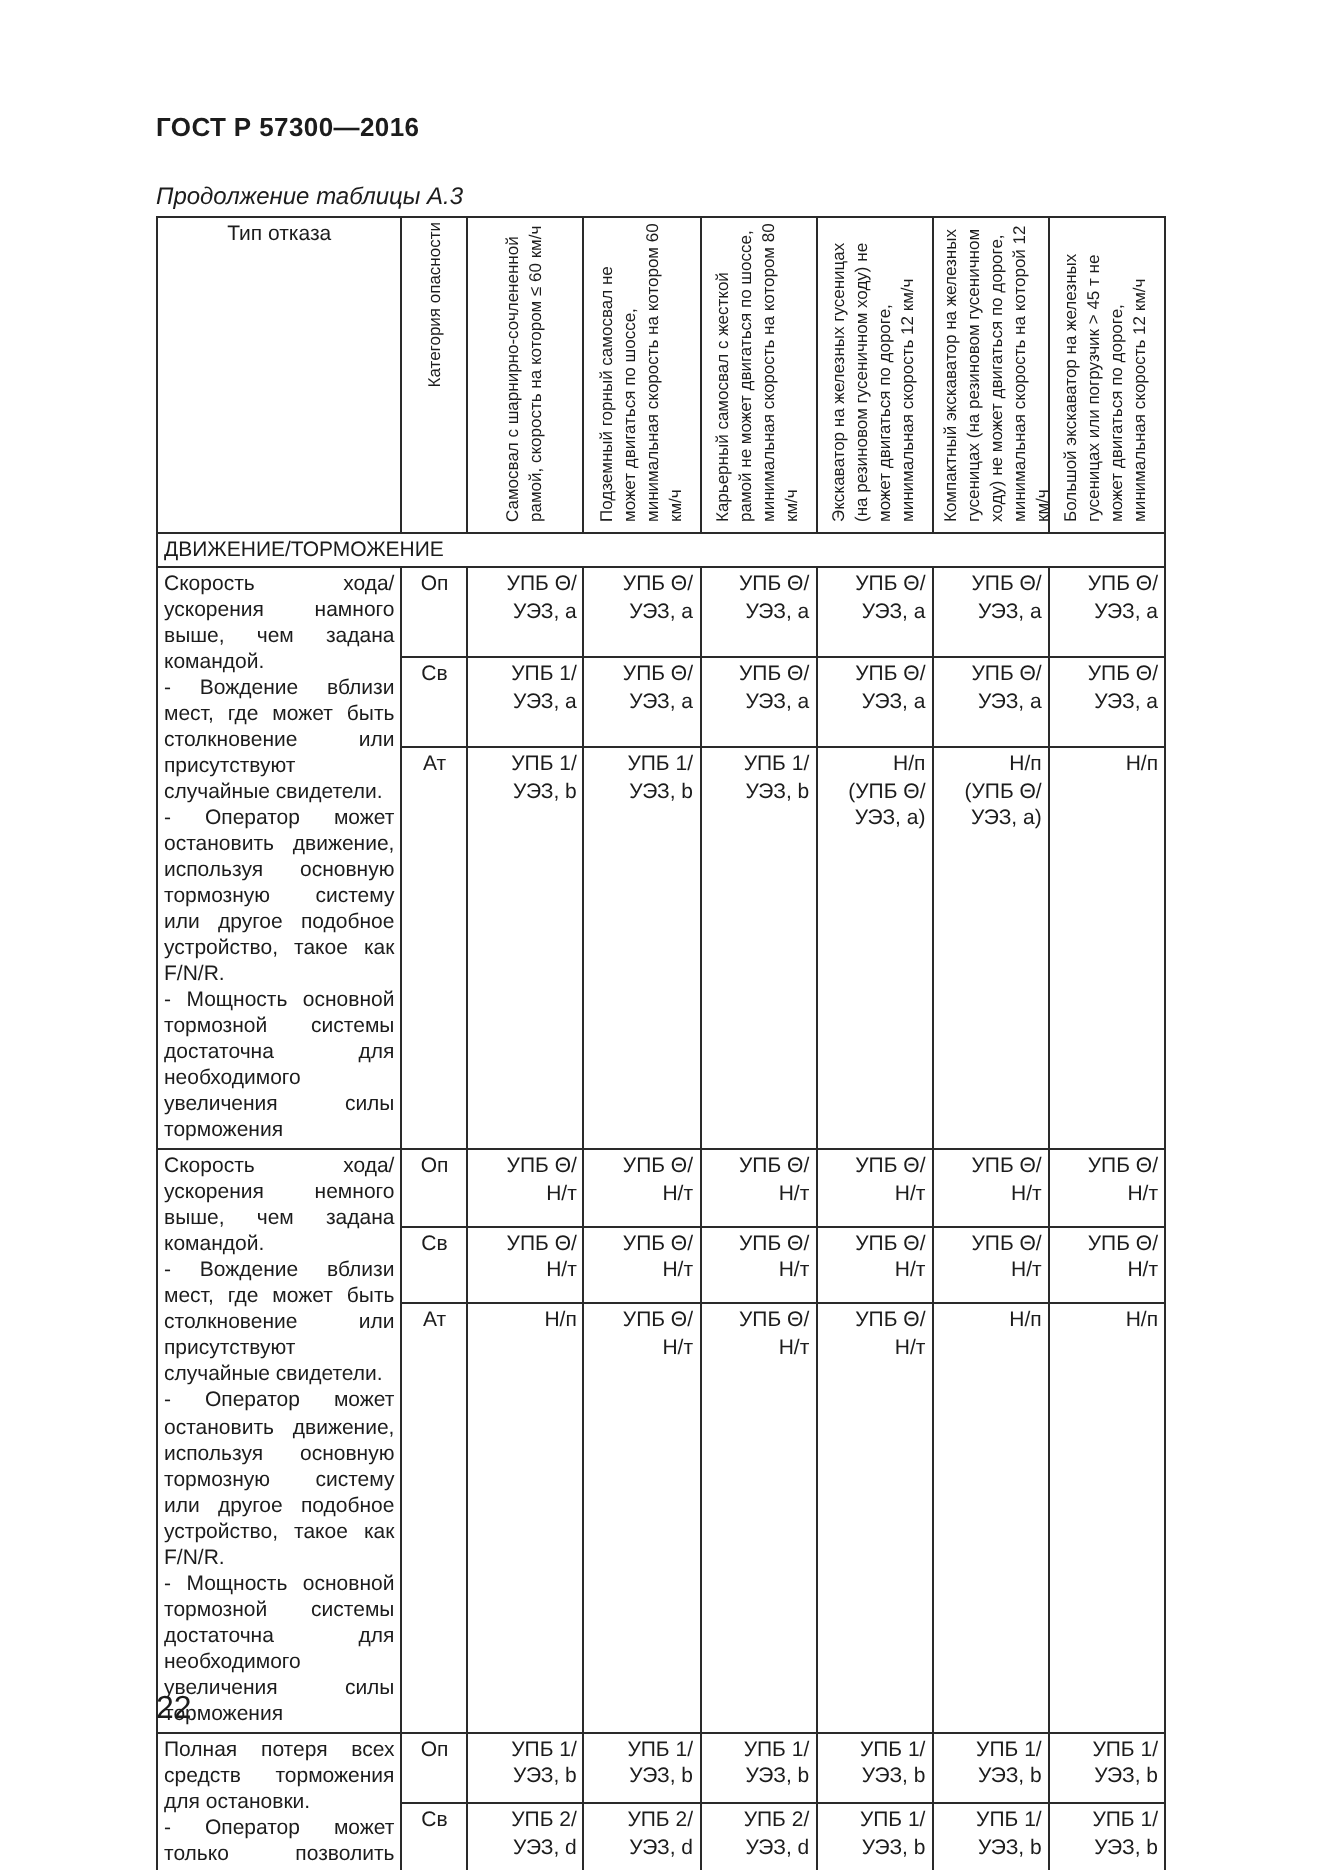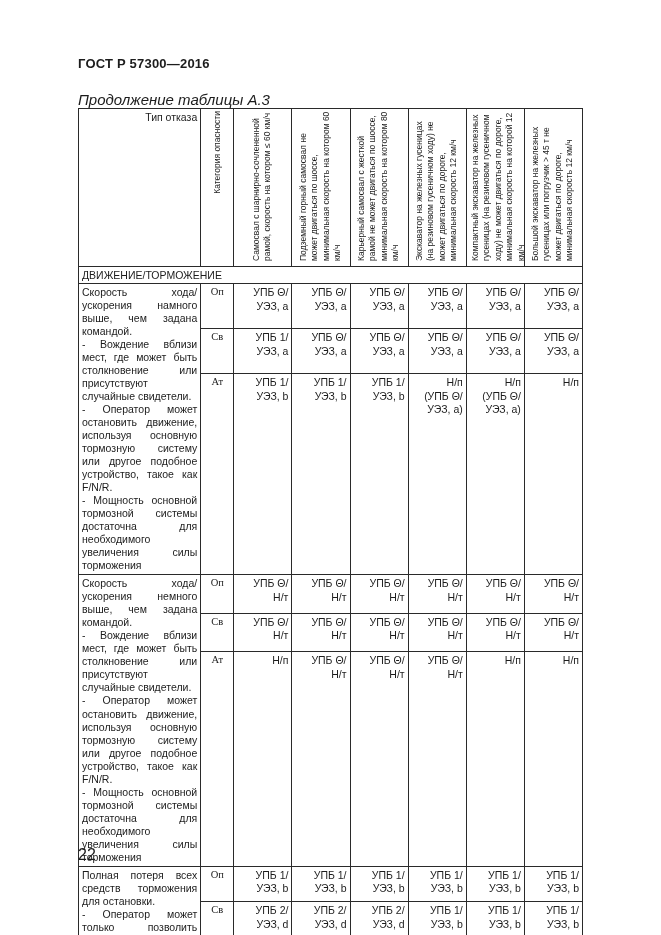--- a/index.html
+++ b/index.html
@@ -11,21 +11,21 @@
     color:#1c1c1c;
   }
   .page { position:relative; width:661px; height:935px; background:#fff; overflow:hidden; }
 
   .doc-header {
     position:absolute; left:78px; top:56px;
     font-size:13px; font-weight:bold; letter-spacing:.2px;
   }
   .caption {
     position:absolute; left:78px; top:91px;
-    font-size:15px; font-style:italic;
+    font-size:12px; font-style:italic;
   }
   .page-number {
     position:absolute; left:78px; top:846px;
     font-size:16px;
   }
 
   table.a3 {
     position:absolute; left:78px; top:108px;
     width:505px;
     border-collapse:collapse;
@@ -41,21 +41,21 @@
   }
 
   tr.hdr     { height:158px; }
   tr.sec     { height:16px;margin-left:44px; }
   tr.h31     { height:31px; }
   tr.h32     { height:32px; }
   tr.h144    { height:144px; }
   tr.h180    { height:180px; }
   tr.h67     { height:67px; }
 
-  th.th-type { vertical-align:middle; text-align:right; font-size:10.5px; }
+  th.th-type { vertical-align:middle; text-align:center; font-size:10.5px; }
   th.th-vert { vertical-align:middle; text-align:center; padding:2px 1px; }
 
   .vert {
     writing-mode:vertical-rl;
     transform:rotate(180deg);
     display:inline-block;
     font-size:8.5px;
     line-height:1.35;
     text-align:left;
     white-space:normal;
@@ -71,21 +71,20 @@
     text-align:justify;
     white-space:pre-line;
     line-height:1.24;
     padding:3px 4px 3px 4px;
     font-size:10.5px;
   }
   td.cat {
     text-align:center;
     padding-top:4px;
     font-size:10.5px;
-    font-family:Liberation Serif, serif;
   }
   td.val {
     text-align:right;
     white-space:pre-line;
     line-height:1.3;
     padding-top:4px;
     font-size:10.5px;
   }
 </style>
 </head>

